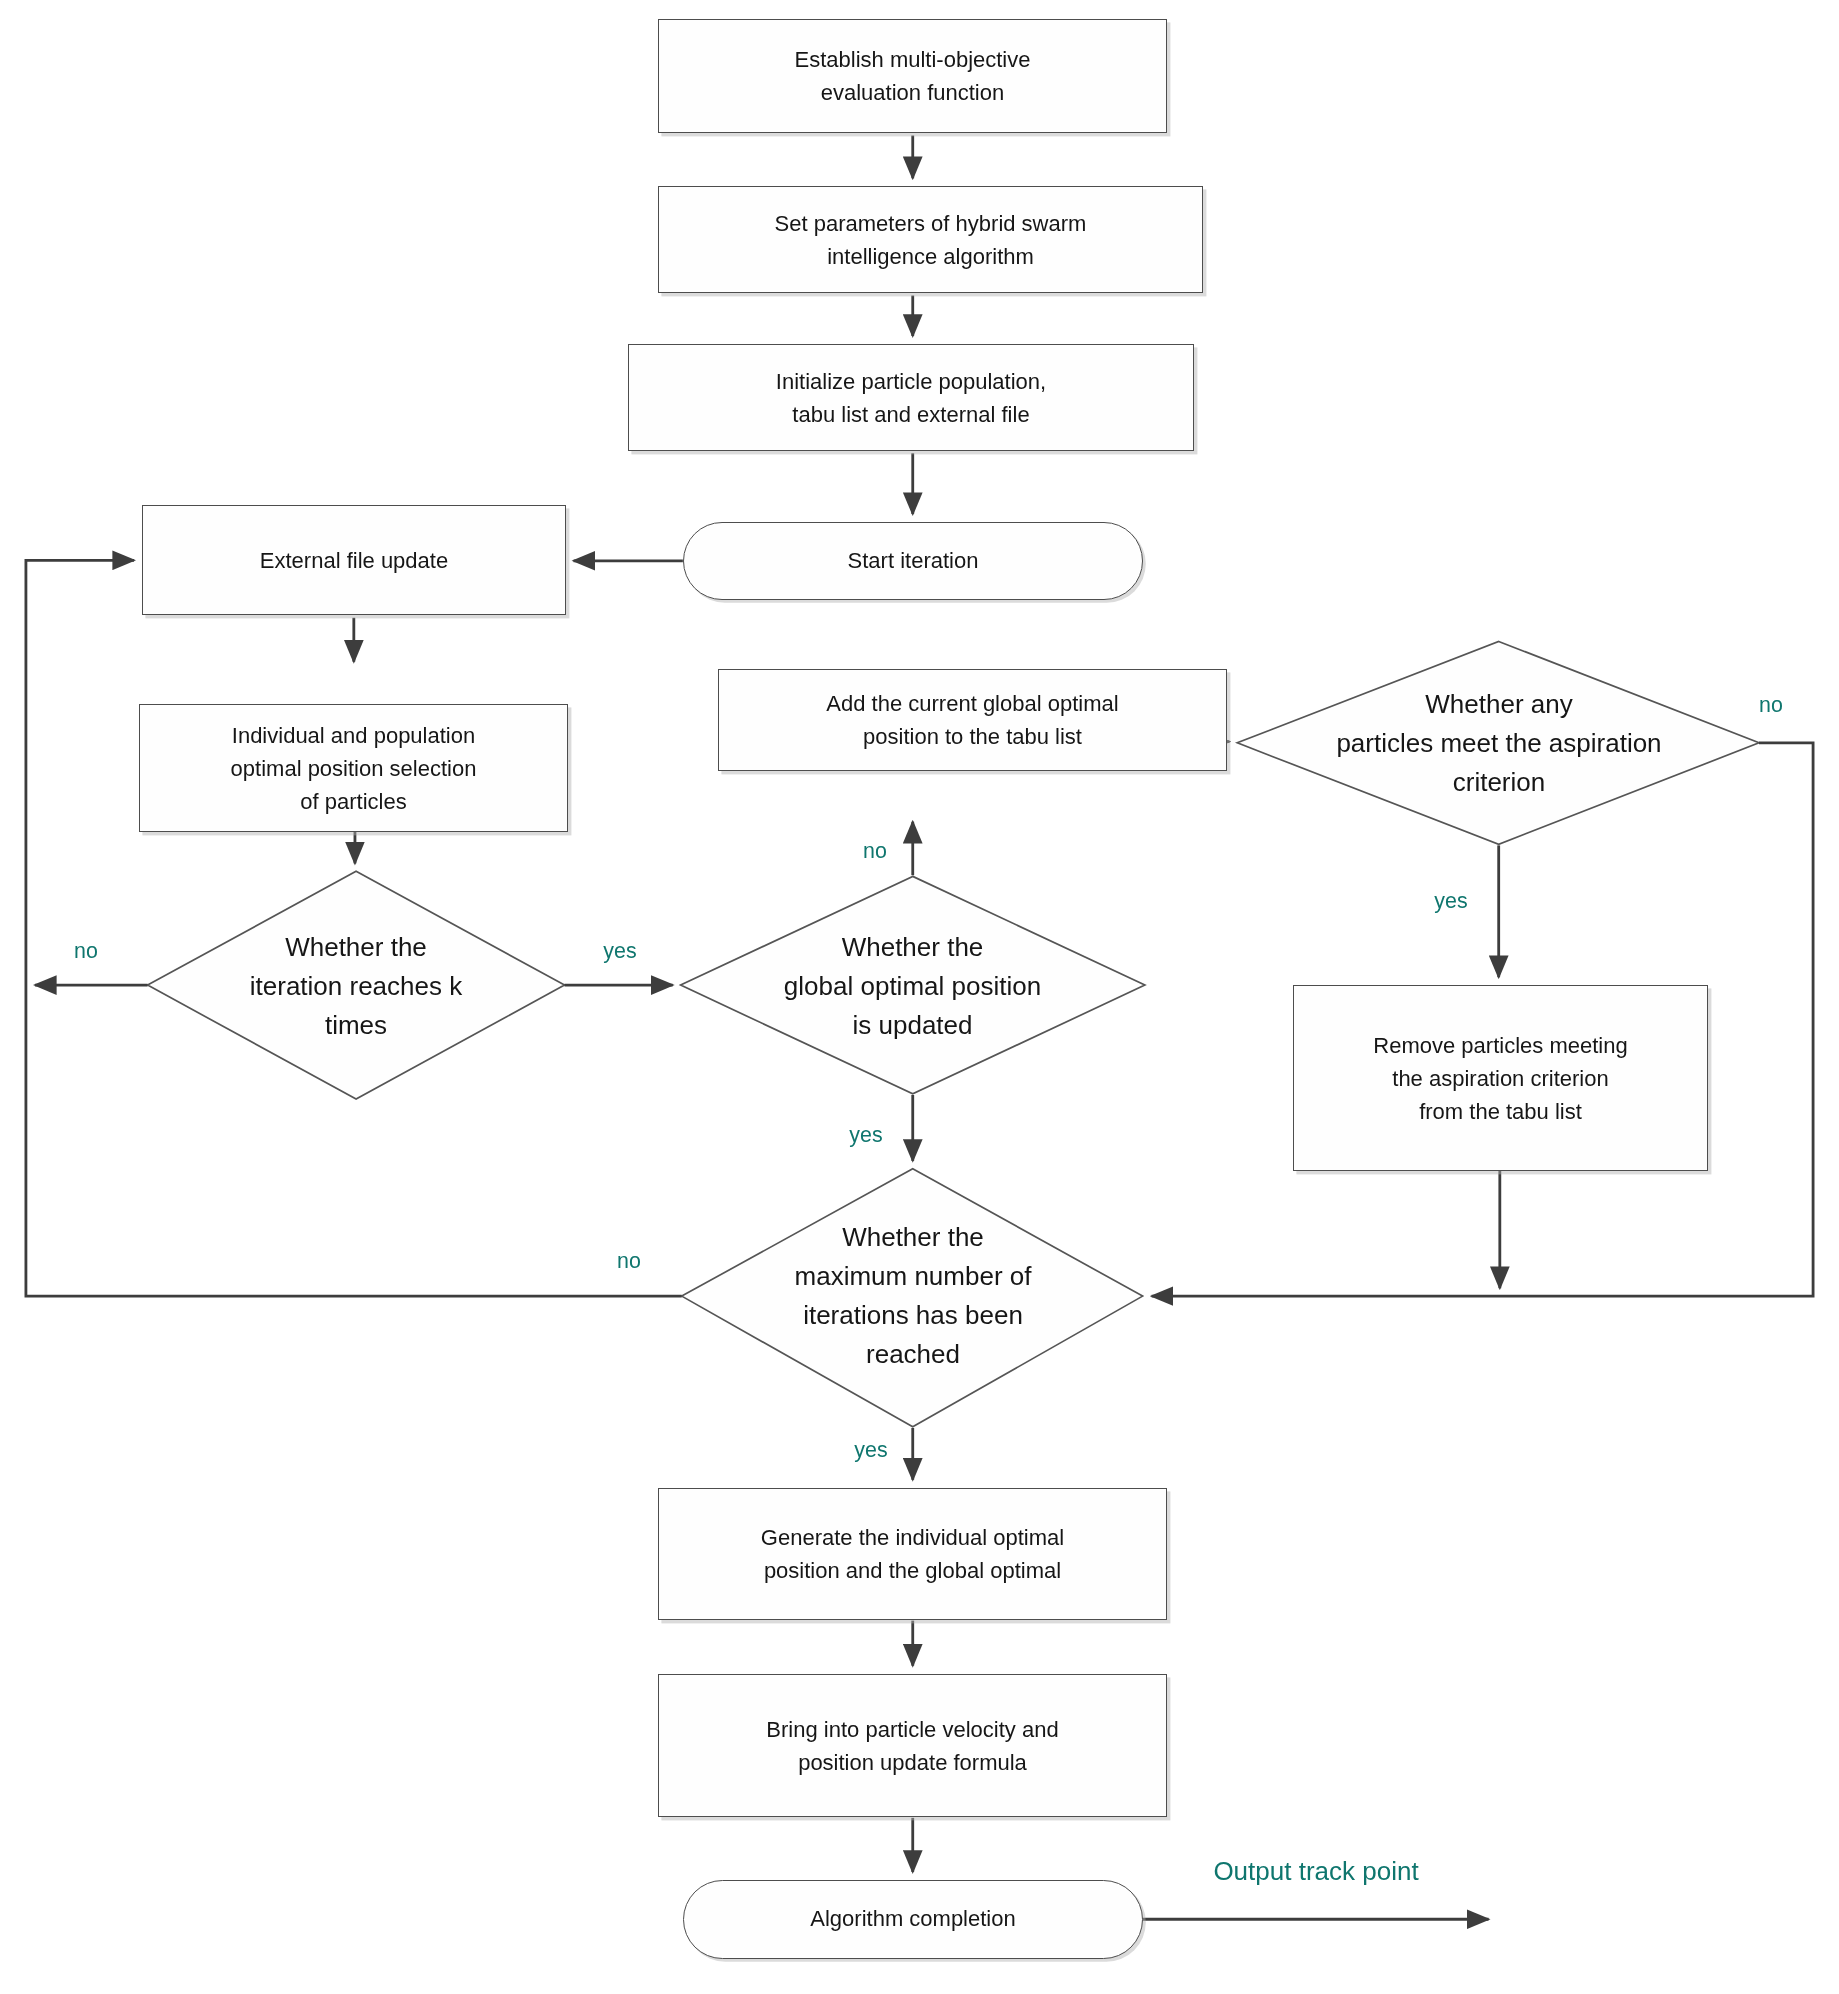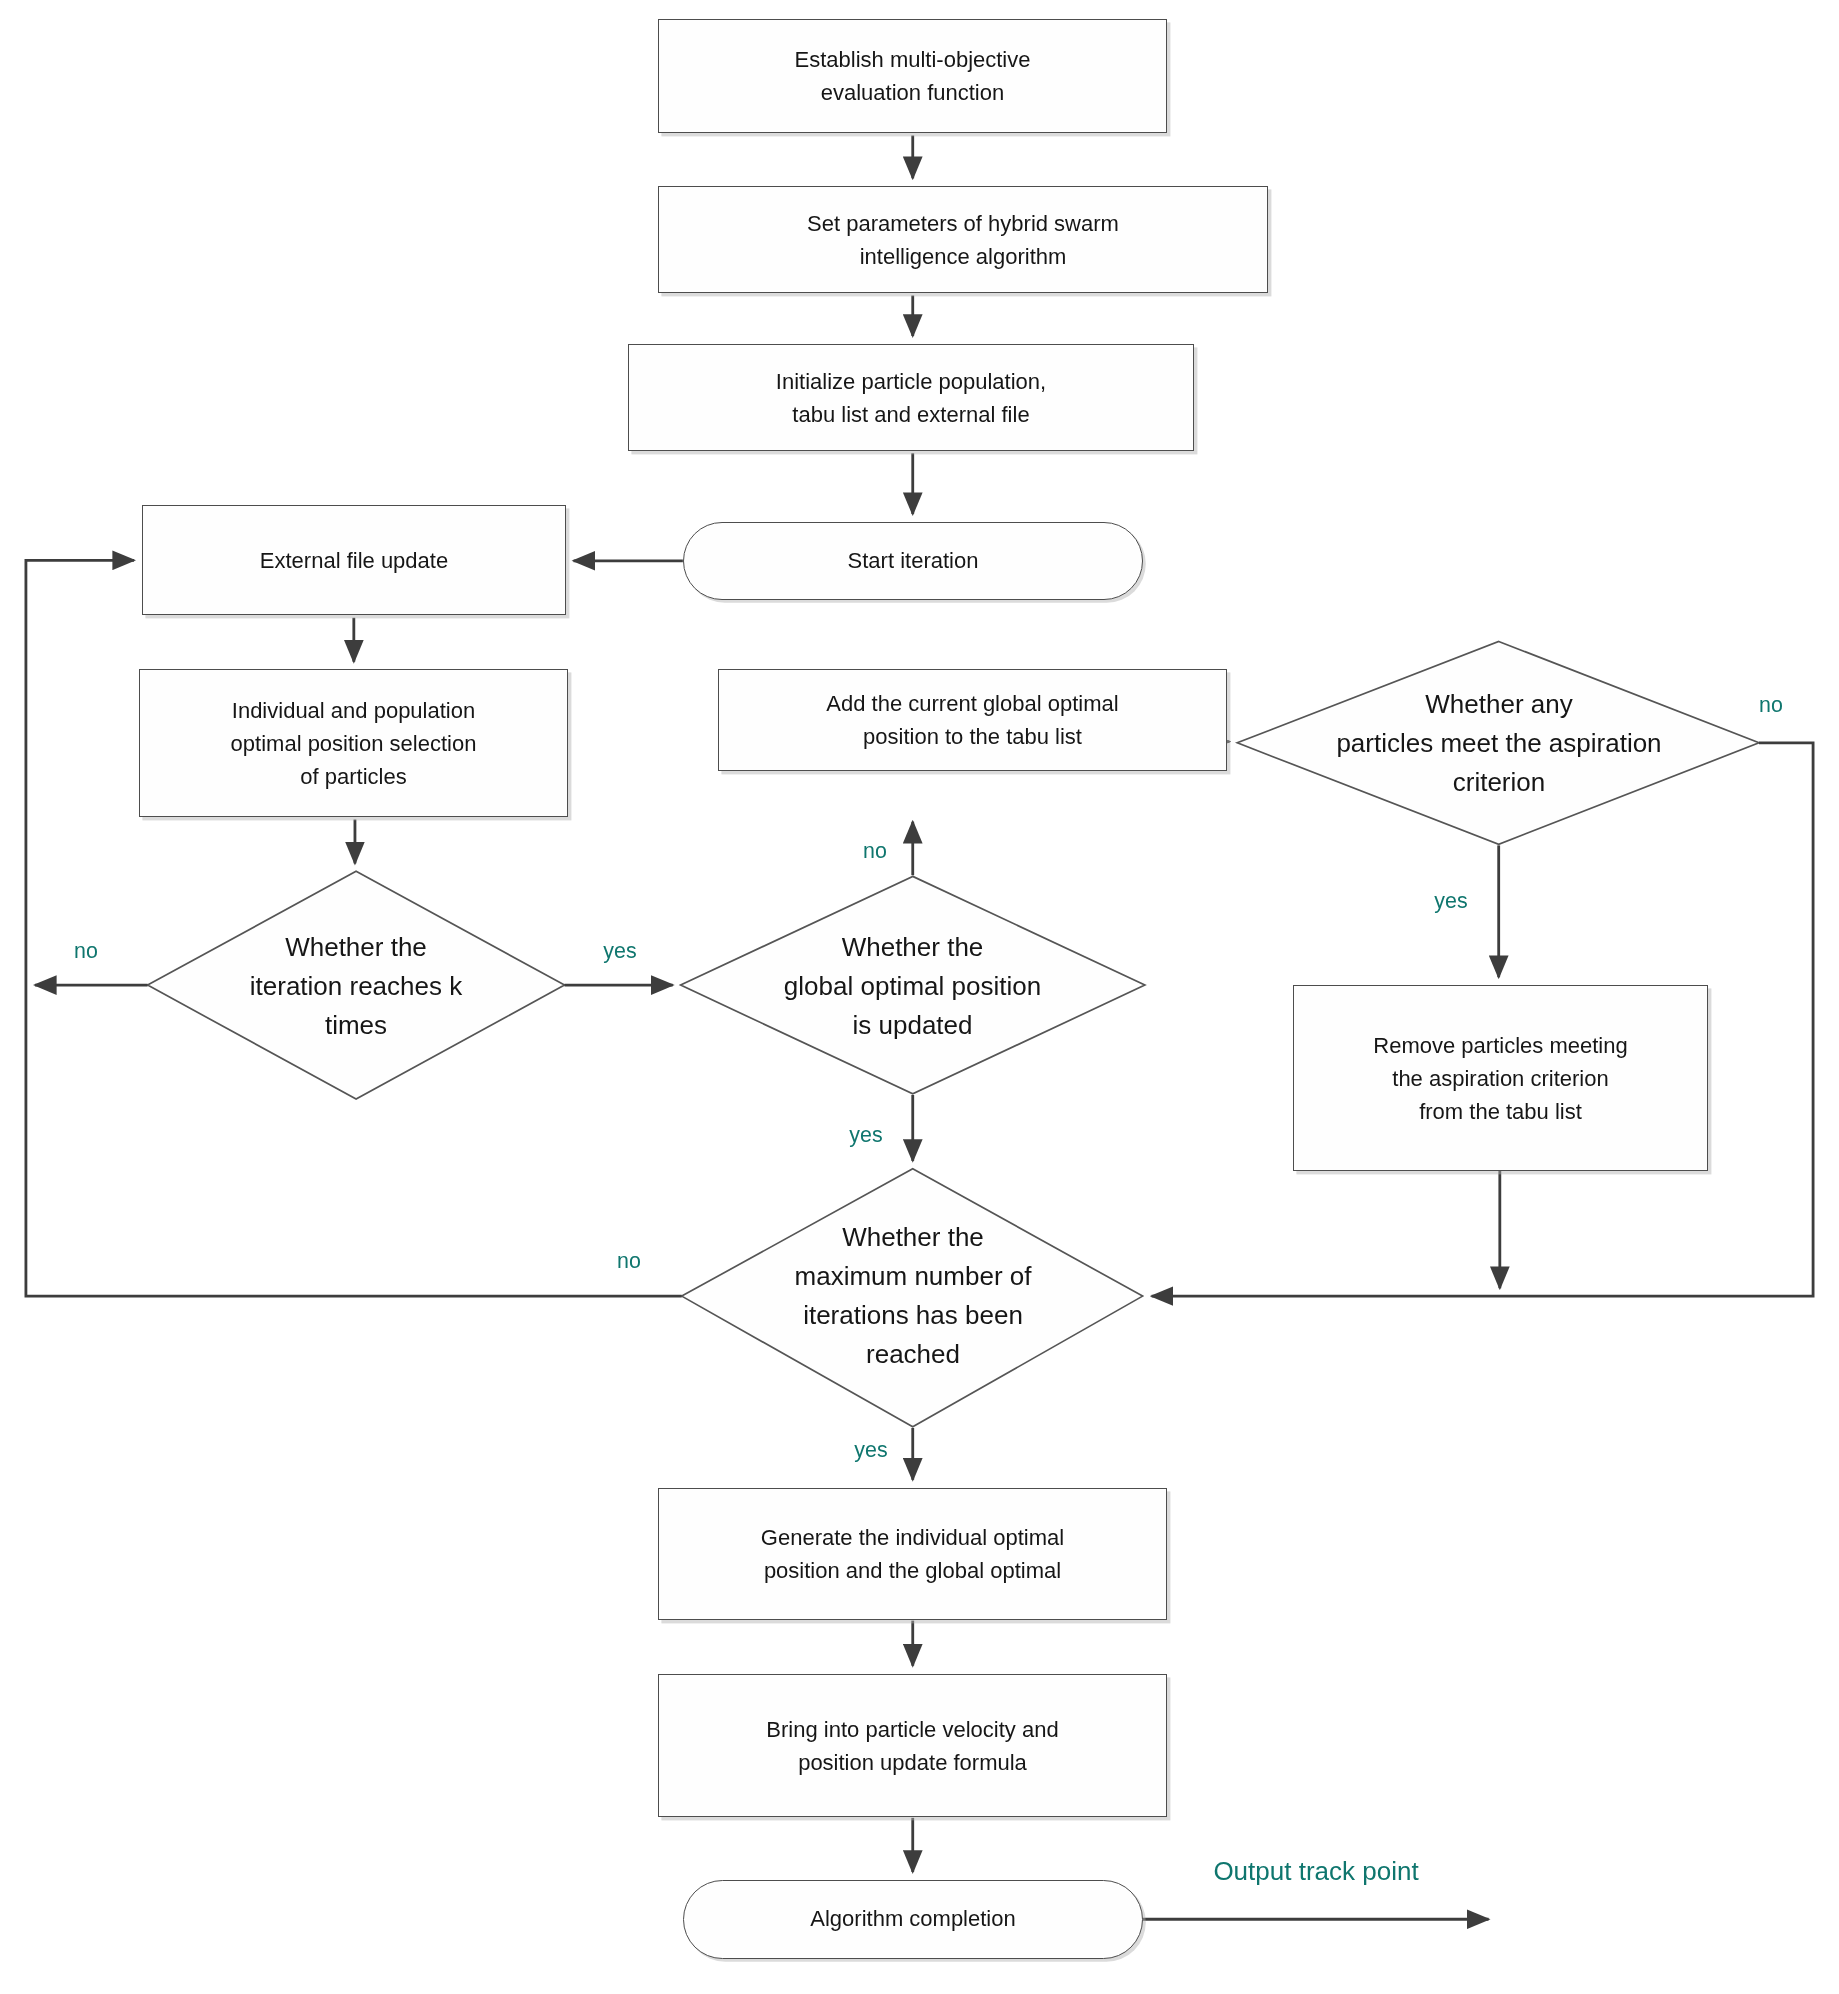--- a/index.html
+++ b/index.html
@@ -85,31 +85,31 @@
       <path d="M1210 2300 L46 2300 L46 994 L238 994" marker-end="url(#ah)"></path>
       <path d="M1620 2876 L1620 2956" marker-end="url(#ah)"></path>
       <path d="M1620 3226 L1620 3322" marker-end="url(#ah)"></path>
       <path d="M2028 3406 L2642 3406" marker-end="url(#ah)"></path>
     </g>
   </svg>
 
   <div class="box" style="left:658px;top:19px;width:509px;height:114px;">Establish multi-objective
 evaluation function</div>
 
-  <div class="box" style="left:658px;top:186px;width:610px;height:107px;">Set parameters of hybrid swarm
+  <div class="box" style="left:658px;top:186px;width:545px;height:107px;">Set parameters of hybrid swarm
 intelligence algorithm</div>
 
   <div class="box" style="left:628px;top:344px;width:566px;height:107px;">Initialize particle population,
 tabu list and external file</div>
 
   <div class="stadium" style="left:683px;top:522px;width:460px;height:78px;">Start iteration</div>
 
   <div class="box" style="left:142px;top:505px;width:424px;height:110px;">External file update</div>
 
-  <div class="box" style="left:139px;top:669px;width:429px;height:148px;">Individual and population
+  <div class="box" style="left:139px;top:704px;width:429px;height:128px;">Individual and population
 optimal position selection
 of particles</div>
 
   <div class="box" style="left:678px;top:669px;width:509px;height:102px;margin-left:40px;">Add the current global optimal
 position to the tabu list</div>
 
   <div class="box" style="left:1293px;top:985px;width:415px;height:186px;">Remove particles meeting
 the aspiration criterion
 from the tabu list</div>
 

